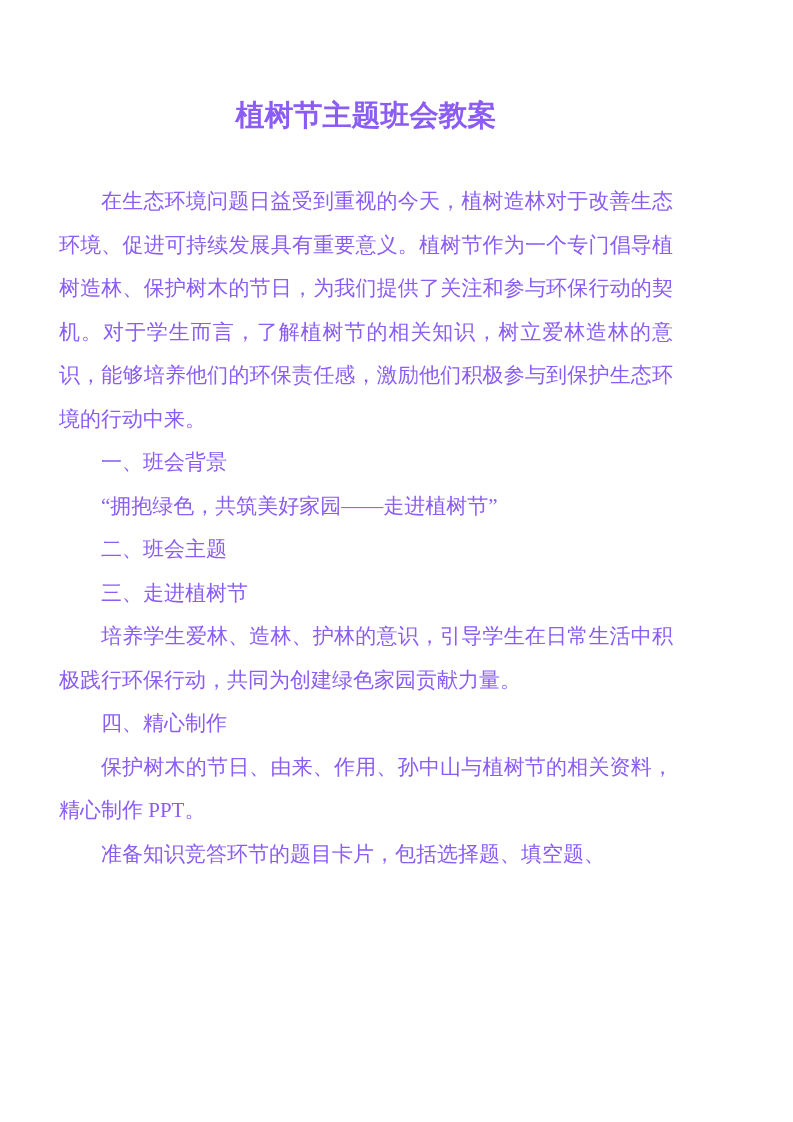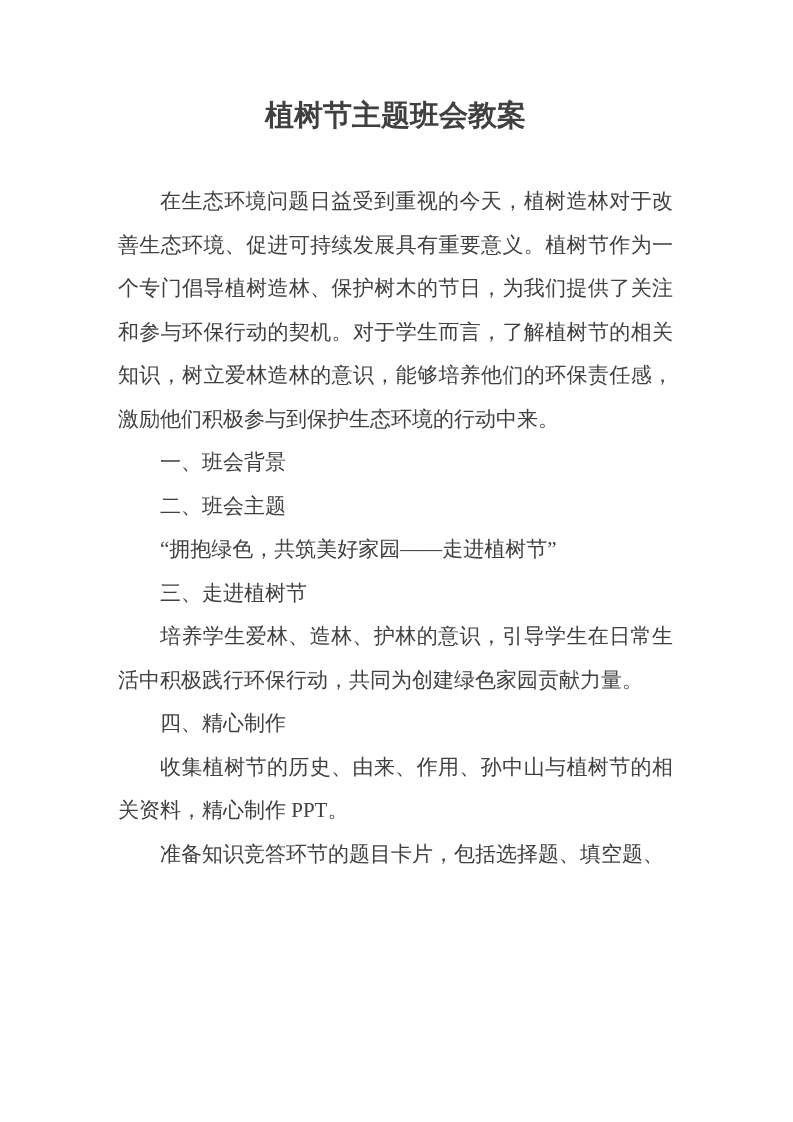--- a/index.html
+++ b/index.html
@@ -6,23 +6,23 @@
     margin: 0;
     padding: 0;
     background: #ffffff;
   }
   .page {
     position: relative;
     width: 793px;
     height: 1122px;
     background: #ffffff;
     box-sizing: border-box;
-    padding: 95px 120px 0 118px;
+    padding: 95px 120px 0 59px;
     font-family: "Liberation Serif", serif;
-    color: #404040;
+    color: #8b5cf6;
     overflow: hidden;
   }
   .doc-title {
     margin: 0;
     font-size: 29px;
     line-height: 40px;
     font-weight: 700;
     text-align: center;
     white-space: nowrap;
   }
@@ -41,21 +41,21 @@
 </style>
 </head>
 <body>
 
 <div class="page">
   <h1 class="doc-title">植树节主题班会教案</h1>
 
   <div class="doc-body">
     <p class="para">在生态环境问题日益受到重视的今天，植树造林对于改善生态环境、促进可持续发展具有重要意义。植树节作为一个专门倡导植树造林、保护树木的节日，为我们提供了关注和参与环保行动的契机。对于学生而言，了解植树节的相关知识，树立爱林造林的意识，能够培养他们的环保责任感，激励他们积极参与到保护生态环境的行动中来。</p>
     <p class="para">一、班会背景</p>
+    <p class="para">“拥抱绿色，共筑美好家园——走进植树节”</p>
     <p class="para">二、班会主题</p>
-    <p class="para">“拥抱绿色，共筑美好家园——走进植树节”</p>
     <p class="para">三、走进植树节</p>
     <p class="para">培养学生爱林、造林、护林的意识，引导学生在日常生活中积极践行环保行动，共同为创建绿色家园贡献力量。</p>
     <p class="para">四、精心制作</p>
-    <p class="para">收集植树节的历史、由来、作用、孙中山与植树节的相关资料，精心制作 PPT。</p>
+    <p class="para">保护树木的节日、由来、作用、孙中山与植树节的相关资料，精心制作 PPT。</p>
     <p class="para">准备知识竞答环节的题目卡片，包括选择题、填空题、</p>
   </div>
 </div>
 
 </body></html>

